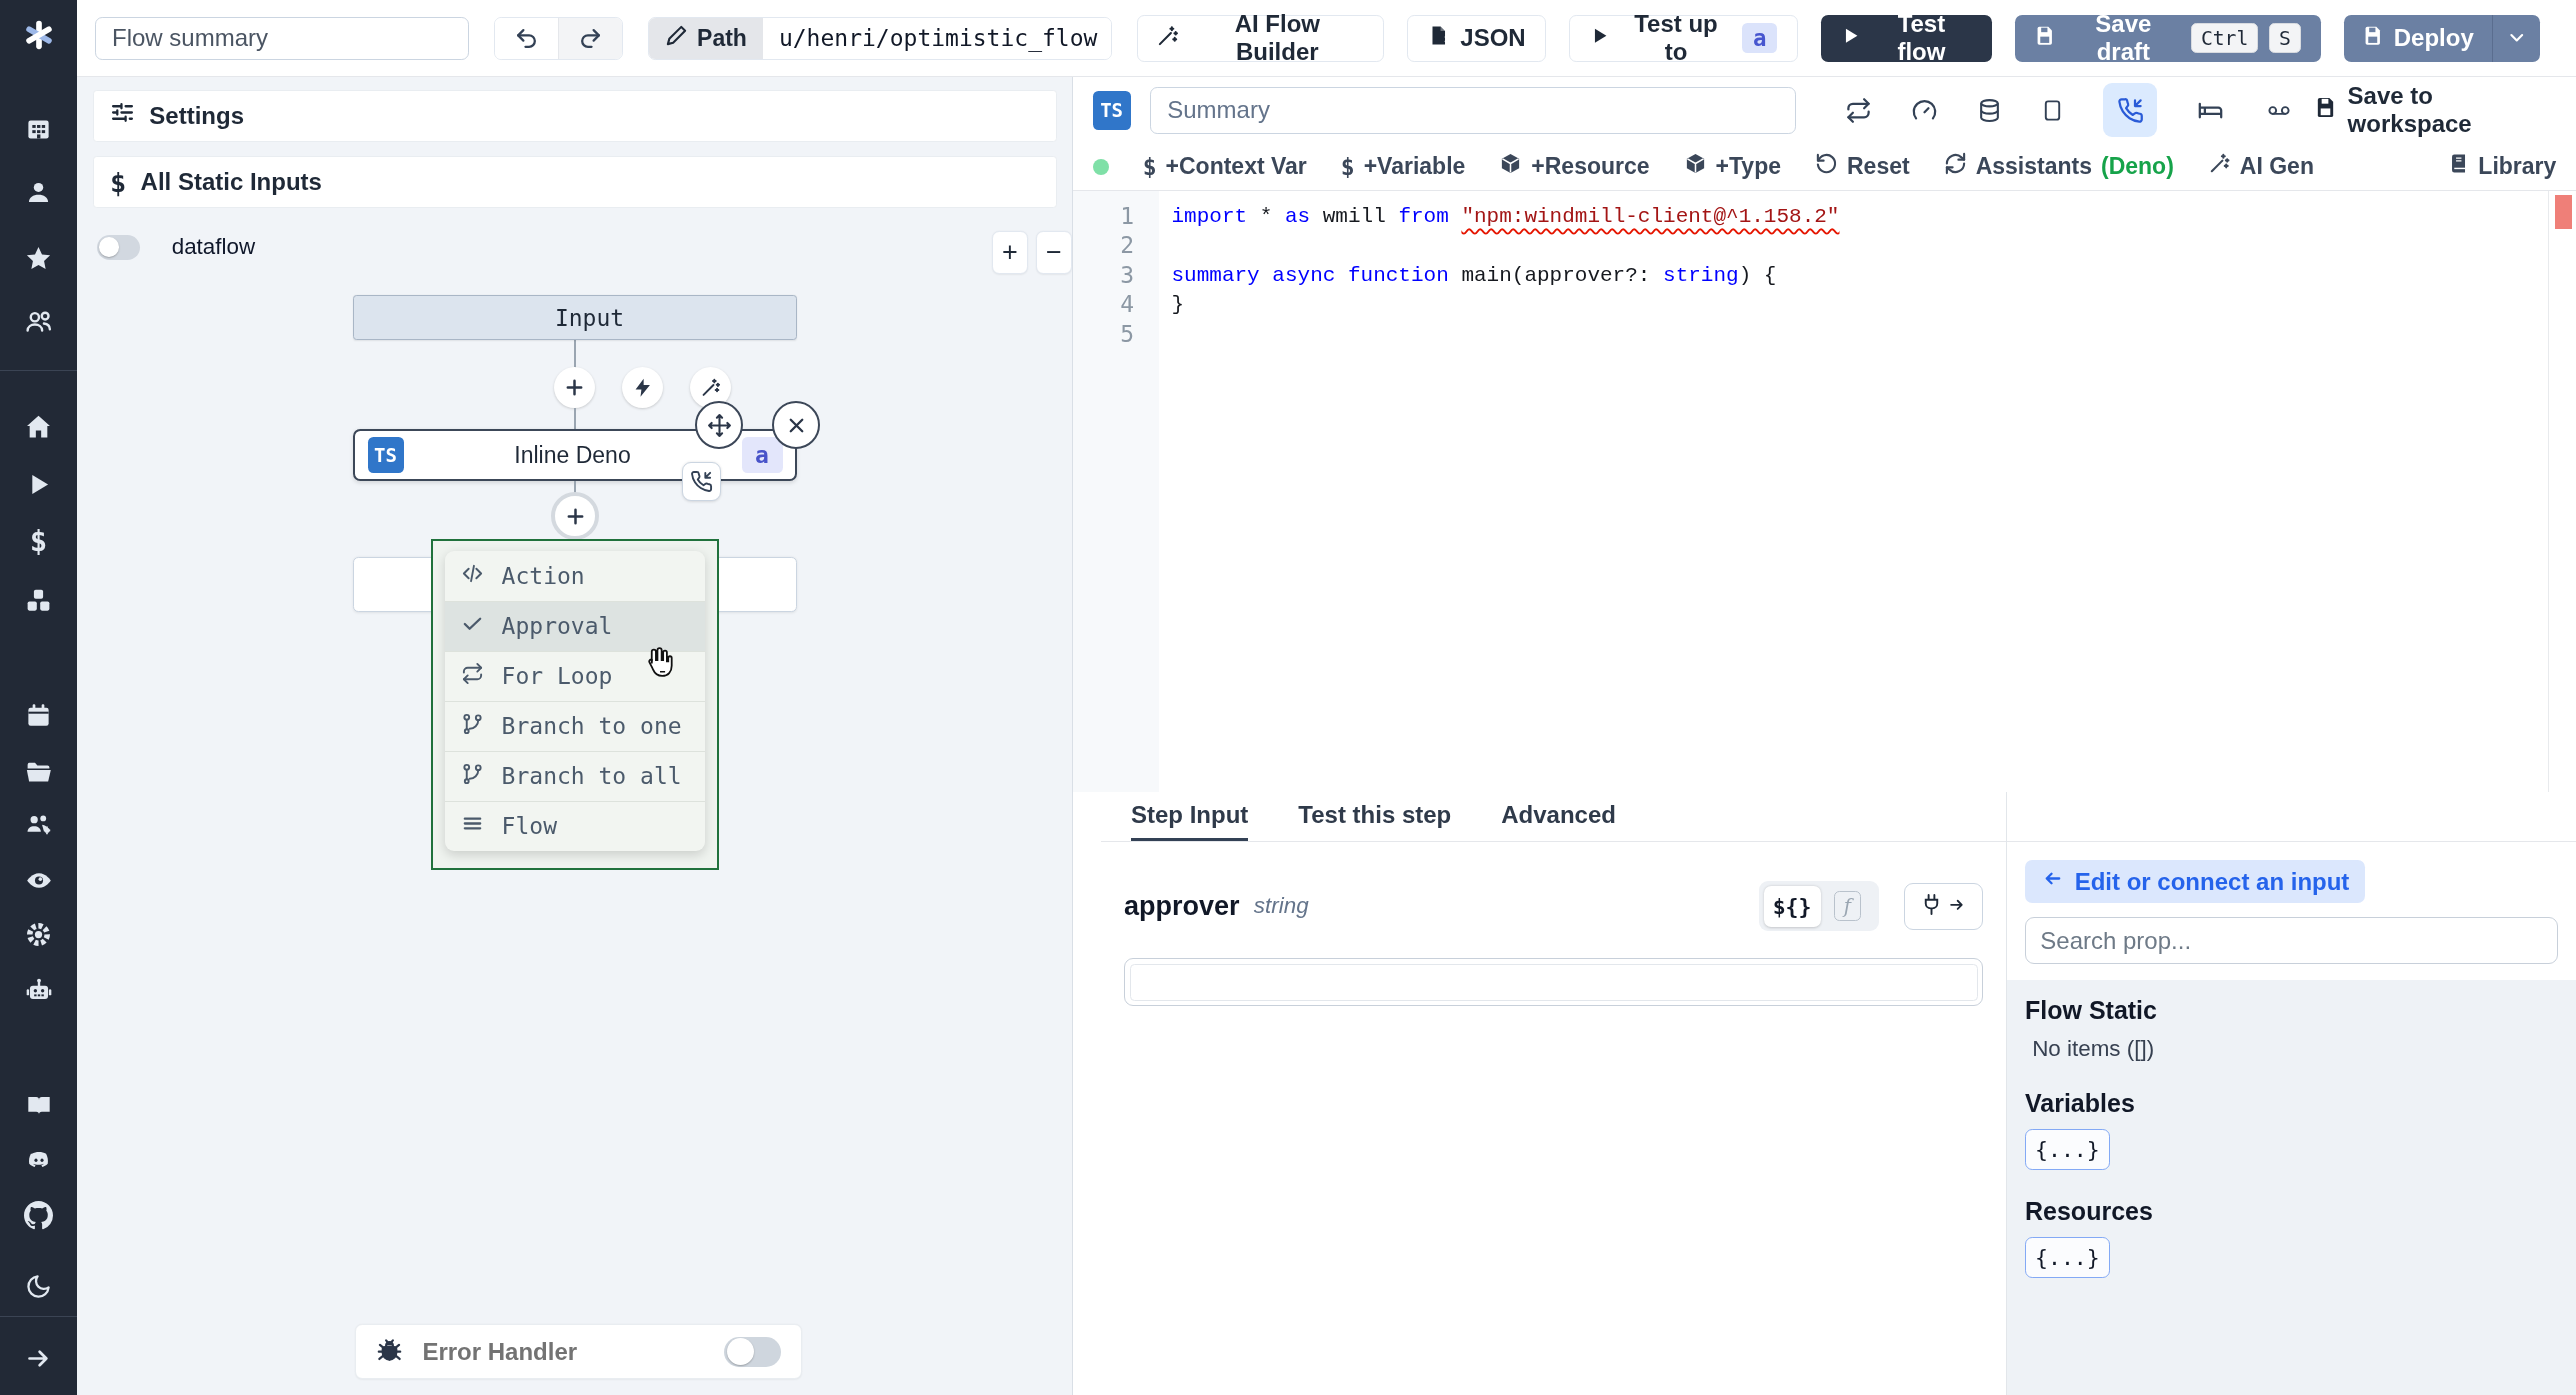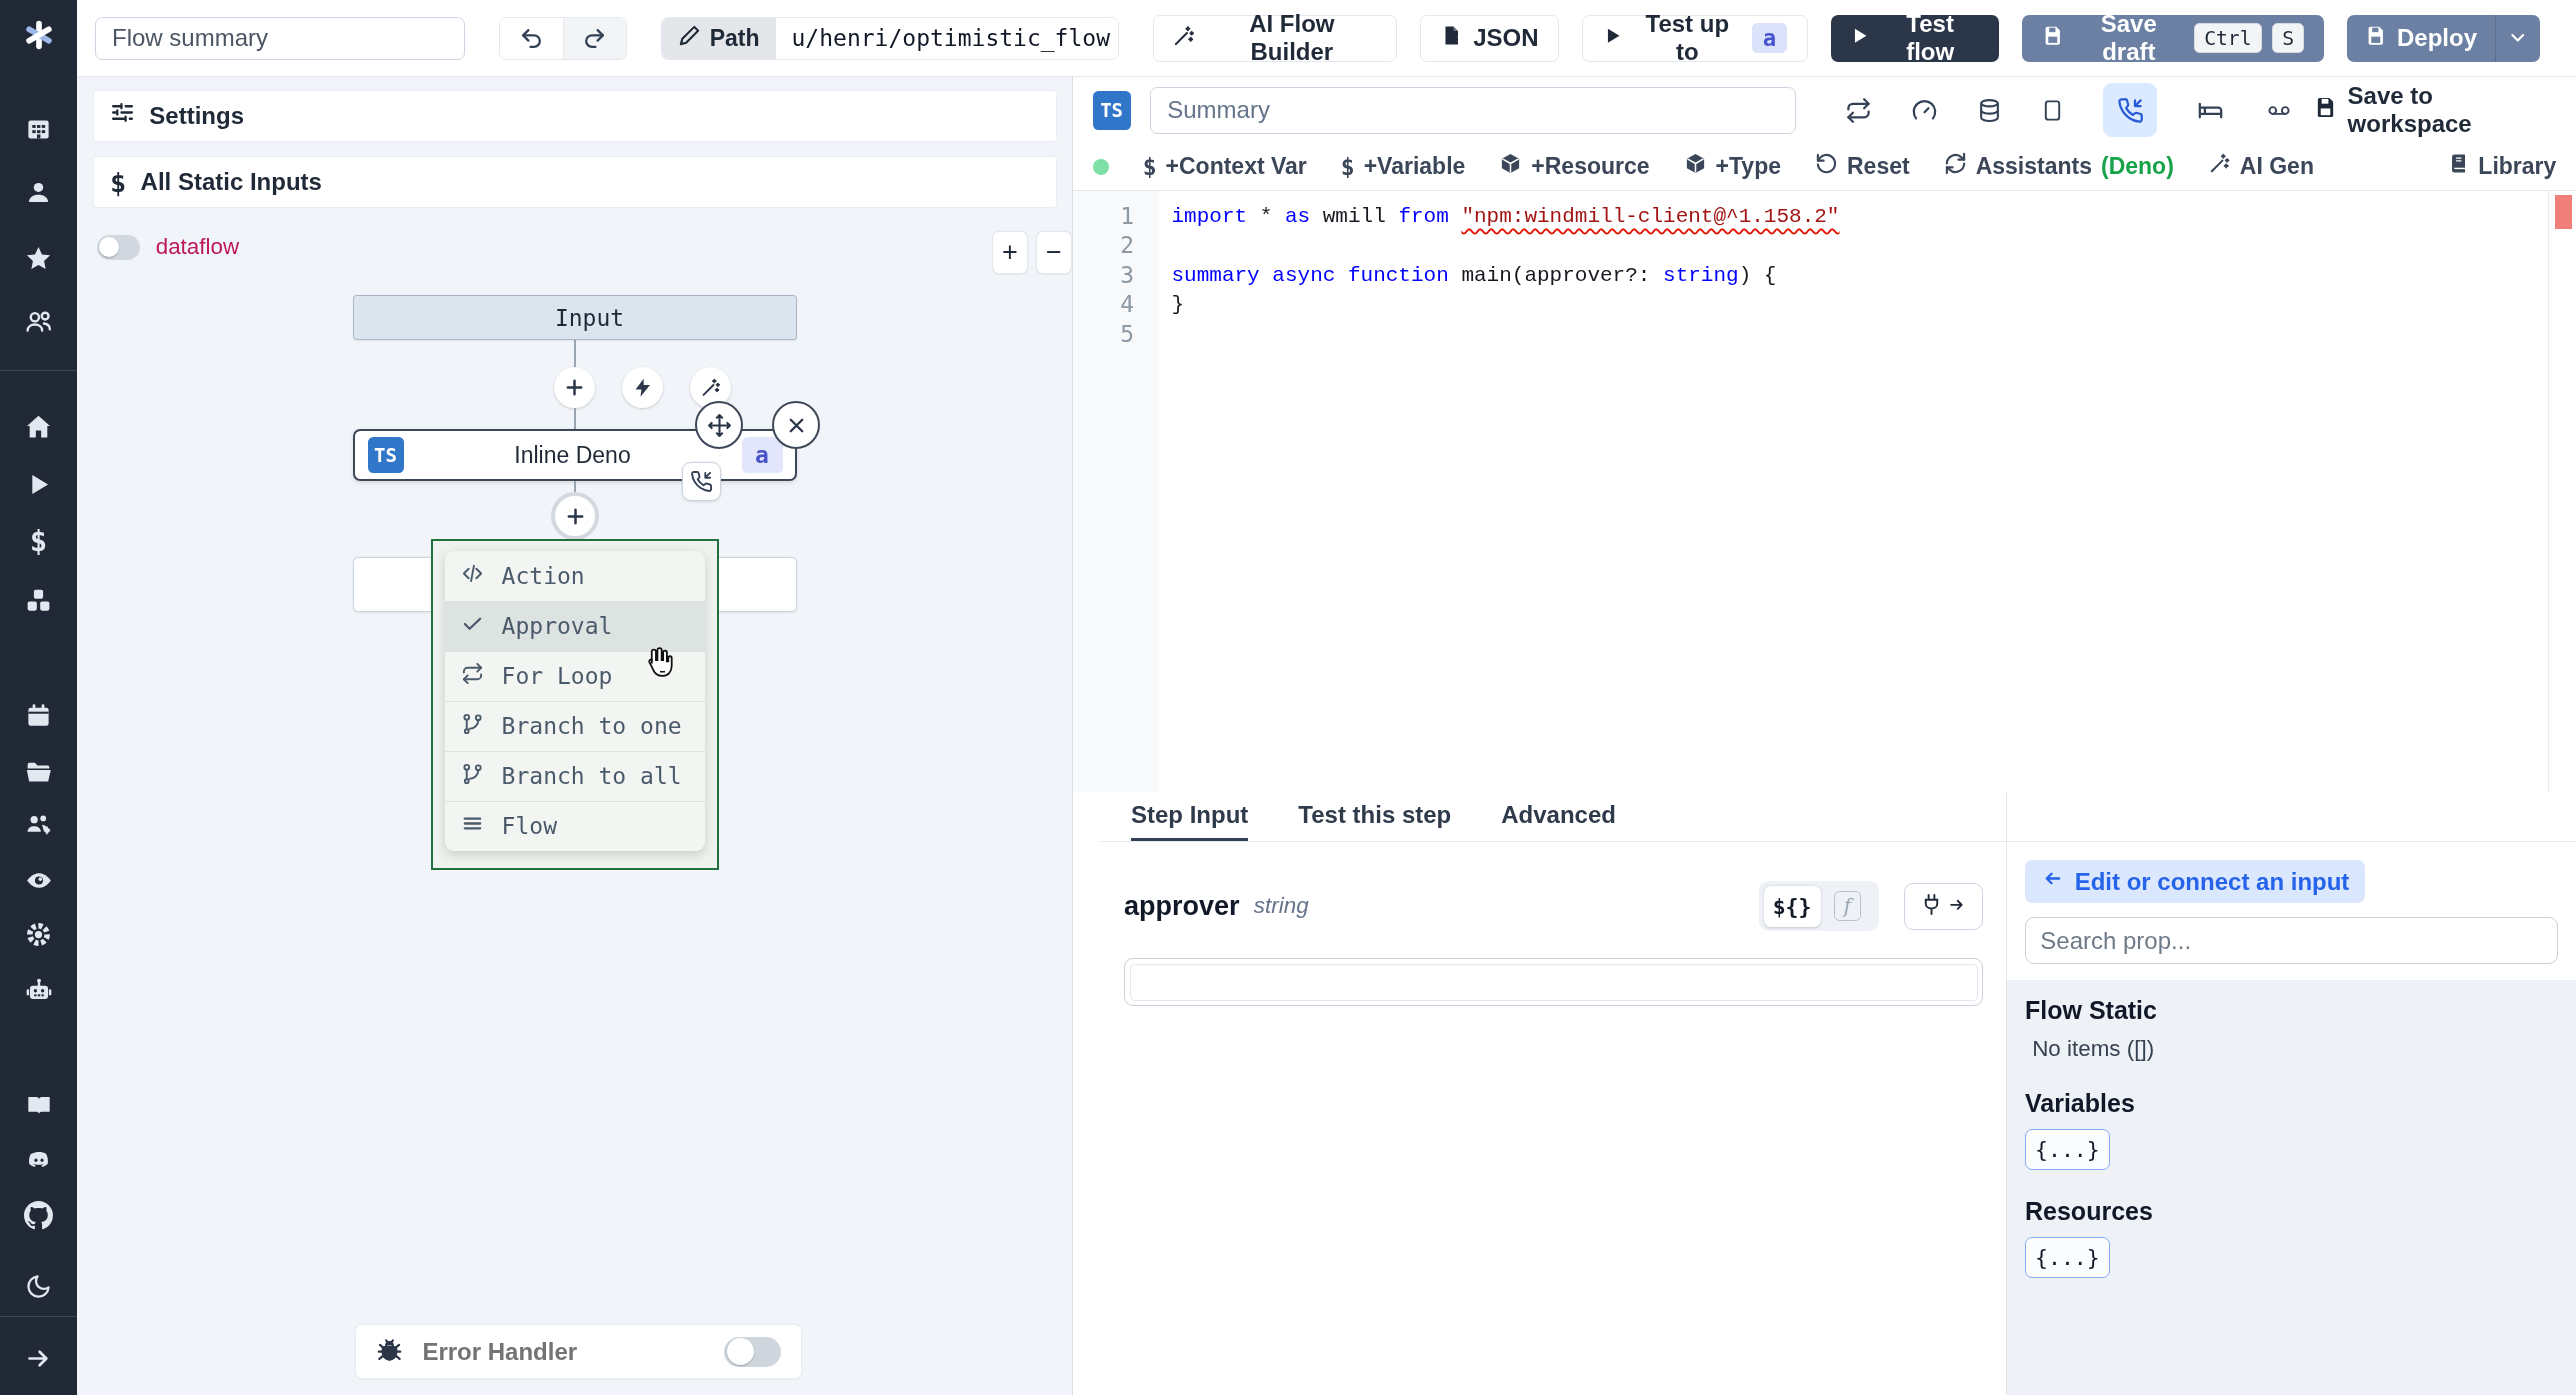--- a/index.html
+++ b/index.html
@@ -10,21 +10,21 @@
 
   
   .sidebar { position:relative; width:77px; height:1395px; background:#222936; flex:0 0 77px; }
   .sb { position:absolute; left:50%; transform:translateX(-50%); color:#e2e8f0; display:flex; align-items:center; justify-content:center; width:36px; height:30px; }
   .sb svg { display:block; }
   .sb-div { position:absolute; left:0; width:77px; border-top:0.9px solid #3b4454; }
   .sb-dollar { font-size:29px; font-weight:bold; font-family:"DejaVu Sans Mono",monospace; }
 
   
   .main { flex:1; display:flex; flex-direction:column; }
-  .topbar { height:77px; background:#fff; border-bottom:0.9px solid #e5e7eb; display:flex; align-items:center; padding:0 36px 0 18px; gap:34px; }
+  .topbar { height:77px; background:#fff; border-bottom:0.9px solid #e5e7eb; display:flex; align-items:center; padding:0 36px 0 18px; gap:25px; }
   .fs-input { width:376px; height:43px; border:0.9px solid #cbd5e1; border-radius:7.2px; padding:0 16px; font-size:24px; color:#334155; outline:none; }
   .fs-input::placeholder { color:#4b5563; }
   .undo-redo { display:flex; border:0.9px solid #e2e8f0; border-radius:7.2px; overflow:hidden; height:43px; }
   .ur-btn { width:64px; display:flex; align-items:center; justify-content:center; background:#fff; border:none; cursor:pointer; color:#334155; }
   .ur-btn + .ur-btn { border-left:0.9px solid #e5e7eb; background:#f3f4f6; }
   .path-group { display:flex; align-items:stretch; height:43px; border:0.9px solid #e2e8f0; border-radius:7.2px; overflow:hidden; }
   .path-chip { display:flex; align-items:center; gap:9px; background:#e4e6ea; padding:0 16px; font-size:23px; font-weight:bold; color:#1f2937; }
   .path-value { display:flex; align-items:center; padding:0 16px; font-size:23px; color:#111827; background:#fff; font-family:"DejaVu Sans Mono",monospace; }
   .tb-right { margin-left:auto; display:flex; align-items:center; gap:23px; }
   .tb-btn { display:flex; align-items:center; gap:10.7px; height:47px; padding:0 19.7px; background:#fff; border:0.9px solid #e2e8f0; border-radius:7.2px; font-size:24px; font-weight:bold; color:#1f2937; cursor:pointer; }
@@ -38,21 +38,21 @@
 
   .content { flex:1; display:flex; min-height:0; }
 
   
   .flow-panel { position:relative; width:996px; flex:0 0 996px; background:#f1f4f8; border-right:0.9px solid #d9dfe6; overflow:hidden; }
   .bar { position:absolute; left:16px; width:964px; height:52px; background:#fff; border:0.9px solid #e9edf1; border-radius:3.6px; display:flex; align-items:center; gap:14.3px; padding:0 16px; font-size:24px; font-weight:bold; color:#1f2937; cursor:pointer; }
   .bar svg { color:#1f2937; }
   .dataflow-row { position:absolute; left:19.7px; top:157px; display:flex; align-items:center; gap:16px; }
   .toggle-sm { width:43px; height:25px; background:#d2d8e0; border-radius:12.5px; position:relative; cursor:pointer; }
   .toggle-sm .knob { position:absolute; left:2.7px; top:2.7px; width:19.7px; height:19.7px; background:#fff; border-radius:50%; box-shadow:0 0.9px 1.8px rgba(0,0,0,.25); }
-  .dataflow-label { font-size:22.4px; color:#be185d; }
+  .dataflow-label { font-size:22.4px; color:#0f172a;margin-left:16px; }
   .zoom-btn { position:absolute; top:154px; width:36px; height:43px; background:#fff; border:0.9px solid #e2e8f0; border-radius:7.2px; box-shadow:0 0.9px 1.8px rgba(0,0,0,.06); font-size:27px; color:#1f2937; display:flex; align-items:center; justify-content:center; cursor:pointer; }
   .vline { position:absolute; width:1.8px; background:#9aa5b1; }
   .node-input { position:absolute; left:276px; top:218px; width:444px; height:45px; background:#dce4ee; border:0.9px solid #a9b6c6; border-radius:3.6px; display:flex; align-items:center; justify-content:center; font-size:23px; color:#1f2937; font-family:"DejaVu Sans Mono",monospace; cursor:pointer; box-shadow:0 0.9px 1.8px rgba(0,0,0,.08);padding-left:29px; }
   .circle-btn { position:absolute; width:41px; height:41px; border-radius:50%; background:#fff; box-shadow:0 0.9px 2.7px rgba(0,0,0,.18); display:flex; align-items:center; justify-content:center; color:#2b3648; cursor:pointer; }
   .node-step { position:absolute; left:276px; top:352px; width:444px; height:52px; background:#fff; border:2.7px solid #3c4758; border-radius:7.2px; display:flex; align-items:center; padding:0 12.5px; box-shadow:0 1.8px 4.5px rgba(0,0,0,.12); cursor:pointer; }
   .ts-badge { width:36px; height:36px; background:#3076c9; color:#fff; border-radius:5.4px; display:flex; align-items:center; justify-content:center; font-size:19px; font-weight:bold; font-family:"DejaVu Sans Mono",monospace; }
   .node-step-label { flex:1; text-align:center; font-size:23px; color:#1f2937; }
   .a-badge { width:41px; height:36px; background:#e3e6fb; color:#4853c9; border-radius:5.4px; display:flex; align-items:center; justify-content:center; font-size:23px; font-weight:bold; font-family:"DejaVu Sans Mono",monospace; }
   .node-float { position:absolute; width:48px; height:48px; border-radius:50%; background:#fff; border:2.7px solid #3c4758; display:flex; align-items:center; justify-content:center; color:#2b3648; cursor:pointer; }
   .phone-chip { position:absolute; left:605px; top:385px; width:39px; height:39px; background:#fff; border:0.9px solid #cbd5e1; border-radius:9px; display:flex; align-items:center; justify-content:center; color:#334155; box-shadow:0 0.9px 2.7px rgba(0,0,0,.12); }

